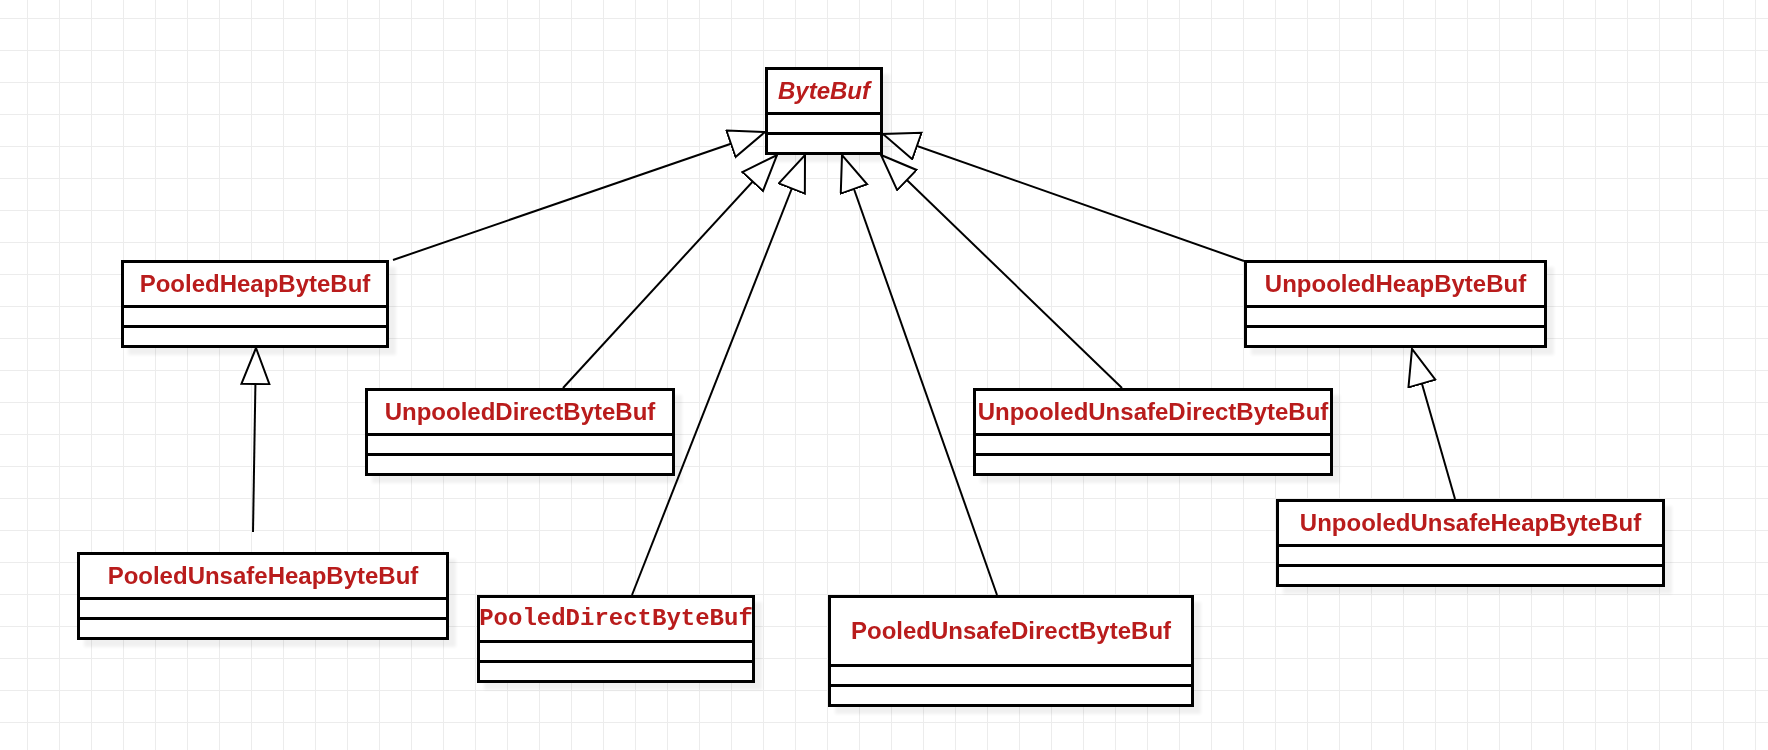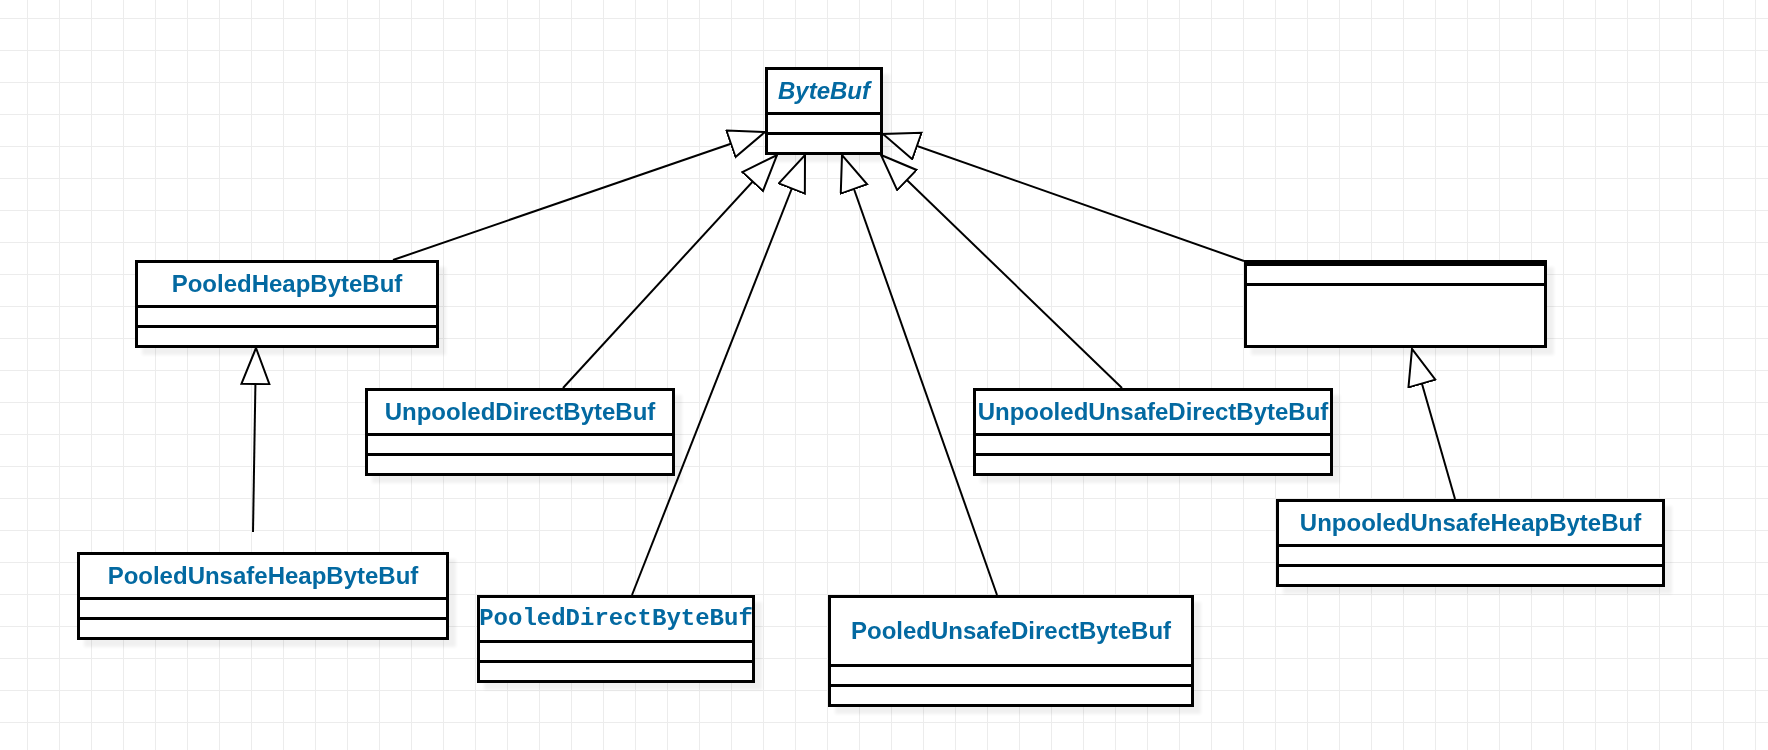--- a/index.html
+++ b/index.html
@@ -40,21 +40,21 @@
     display: flex;
     flex-direction: column;
   }
   .uml-title {
     flex: 1 1 auto;
     display: flex;
     align-items: center;
     justify-content: center;
     font-size: 24px;
     font-weight: bold;
-    color: #0369a1;
+    color: #b91c1c;
     white-space: nowrap;
     overflow: hidden;
     line-height: 1;
     padding: 0 4px;
   }
   .uml-class.abstract .uml-title {
     font-style: italic;
   }
   .uml-row {
     flex: 0 0 17px;
@@ -80,26 +80,27 @@
       <line x1="1244" y1="261" x2="883" y2="134" marker-end="url(#hollow-triangle)"></line>
       <line x1="253" y1="532" x2="256" y2="348" marker-end="url(#hollow-triangle)"></line>
       <line x1="1455" y1="499" x2="1412" y2="349" marker-end="url(#hollow-triangle)"></line>
     </svg>
   <div id="nodes-layer">
       <div class="uml-class abstract" style="left: 765px; top: 67px; width: 118px; height: 88px;">
         <div class="uml-title">ByteBuf</div>
         <div class="uml-row"></div>
         <div class="uml-row"></div>
       </div>
-      <div class="uml-class" style="left: 135px; top: 260px; width: 304px; height: 88px;">
+      <div class="uml-class" style="left: 121px; top: 260px; width: 268px; height: 88px;">
         <div class="uml-title">PooledHeapByteBuf</div>
         <div class="uml-row"></div>
         <div class="uml-row"></div>
       </div>
       <div class="uml-class" style="left: 1244px; top: 260px; width: 303px; height: 88px;">
+        <div class="uml-title">UnpooledHeapByteBuf</div>
         <div class="uml-row"></div>
         <div class="uml-row"></div>
       </div>
       <div class="uml-class" style="left: 365px; top: 388px; width: 310px; height: 88px;">
         <div class="uml-title">UnpooledDirectByteBuf</div>
         <div class="uml-row"></div>
         <div class="uml-row"></div>
       </div>
       <div class="uml-class" style="left: 973px; top: 388px; width: 360px; height: 88px;">
         <div class="uml-title">UnpooledUnsafeDirectByteBuf</div>

